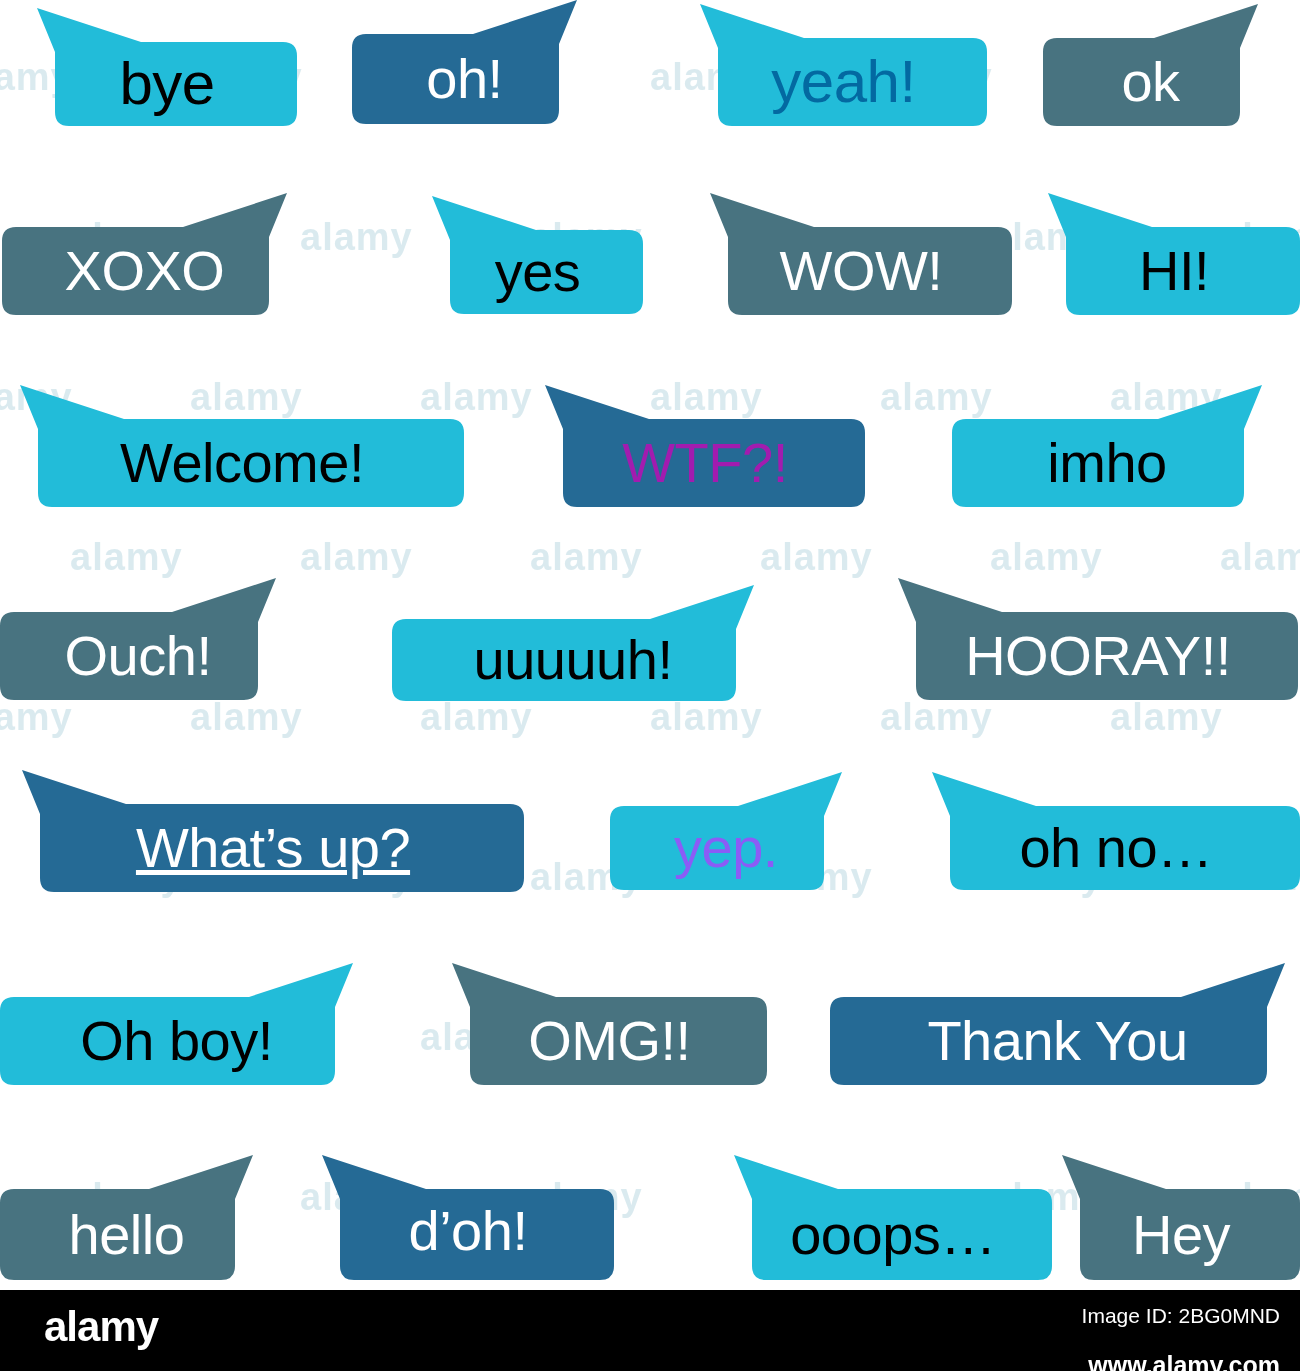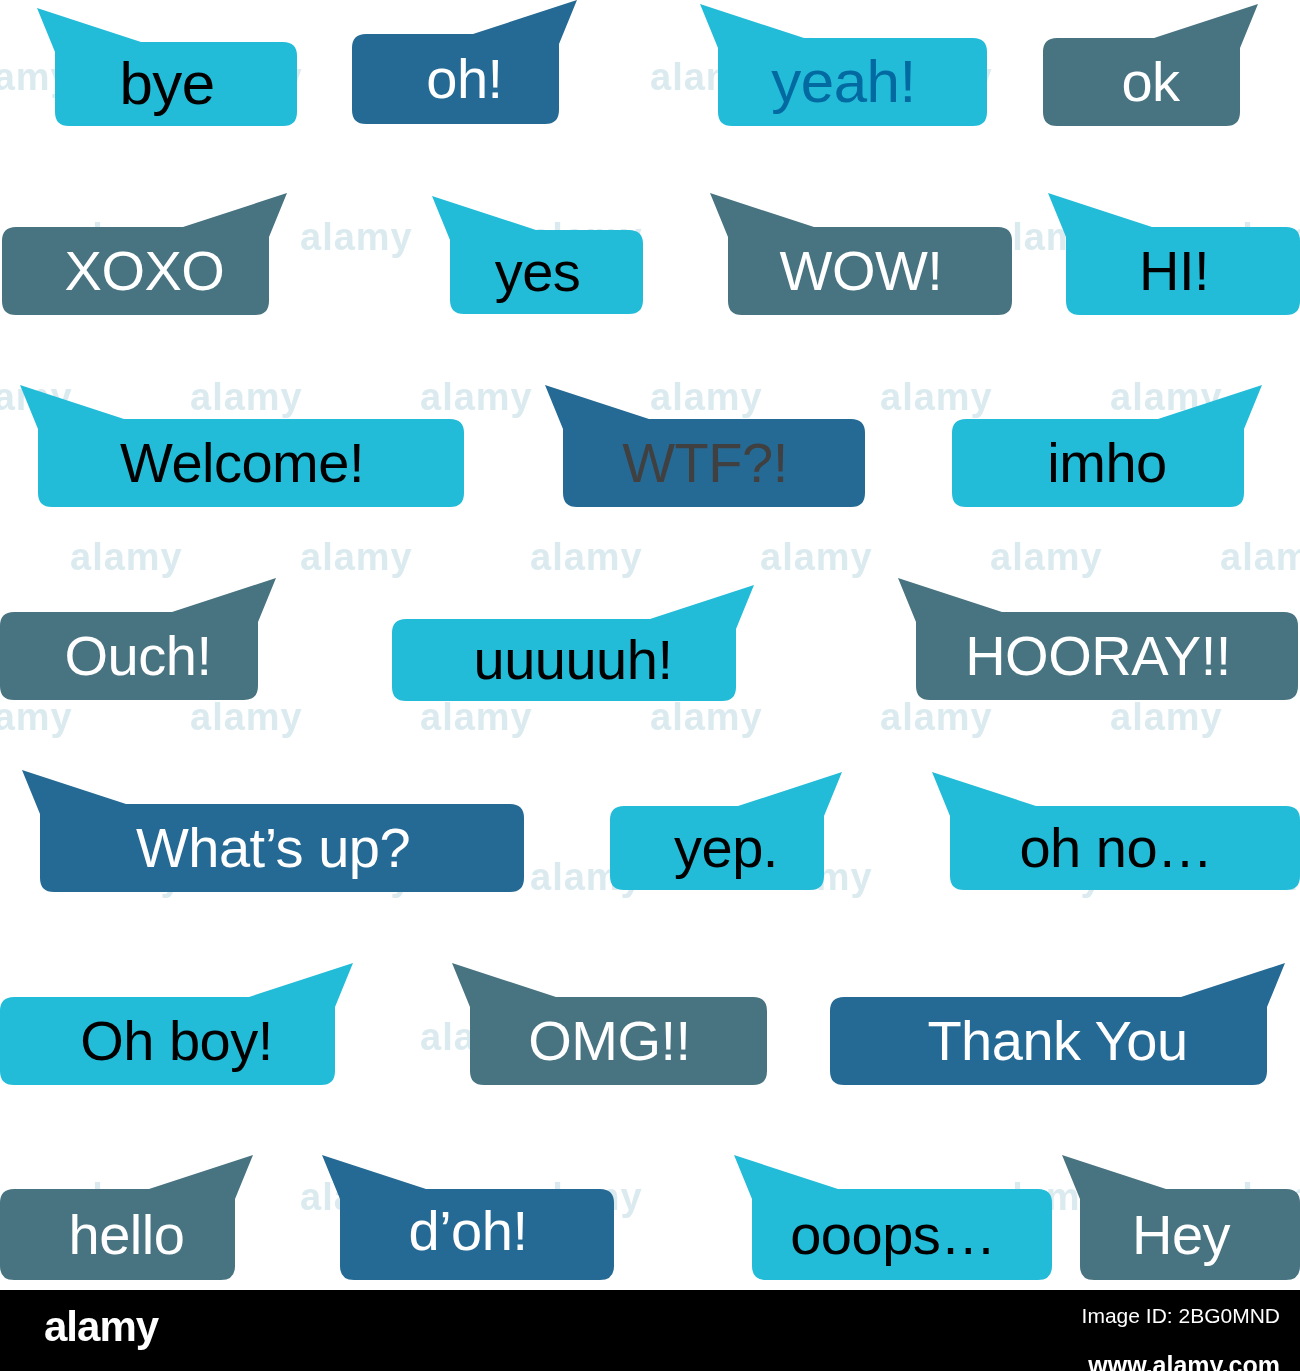--- a/index.html
+++ b/index.html
@@ -208,21 +208,21 @@
     <div class="bubble align-center" style="left: 20px; top: 385px; width: 444px; height: 122px;">
       <svg viewBox="0 0 444 122" preserveAspectRatio="none">
         <path d="M 0 0 L 104 34 L 430 34 Q 444 34 444 48 L 444 108 Q 444 122 430 122 L 32 122 Q 18 122 18 108 L 18 44 Z" fill="#22bcd9"></path>
       </svg>
       <div class="label" style="font-size: 56px; color: rgb(0, 0, 0); height: 88px;">Welcome!</div>
     </div>
     <div class="bubble align-center" style="left: 545px; top: 385px; width: 320px; height: 122px;">
       <svg viewBox="0 0 320 122" preserveAspectRatio="none">
         <path d="M 0 0 L 104 34 L 306 34 Q 320 34 320 48 L 320 108 Q 320 122 306 122 L 32 122 Q 18 122 18 108 L 18 44 Z" fill="#256a95"></path>
       </svg>
-      <div class="label" style="font-size: 56px; color: #404040; height: 88px;">WTF?!</div>
+      <div class="label" style="font-size: 56px; color: #a21caf; height: 88px;">WTF?!</div>
     </div>
     <div class="bubble align-center" style="left: 952px; top: 385px; width: 310px; height: 122px;">
       <svg viewBox="0 0 310 122" preserveAspectRatio="none">
         <path d="M 310 0 L 206 34 L 14 34 Q 0 34 0 48 L 0 108 Q 0 122 14 122 L 278 122 Q 292 122 292 108 L 292 44 Z" fill="#22bcd9"></path>
       </svg>
       <div class="label" style="font-size: 56px; color: rgb(0, 0, 0); height: 88px;">imho</div>
     </div>
     <div class="bubble align-center" style="left: 0px; top: 578px; width: 276px; height: 122px;">
       <svg viewBox="0 0 276 122" preserveAspectRatio="none">
         <path d="M 276 0 L 172 34 L 14 34 Q 0 34 0 48 L 0 108 Q 0 122 14 122 L 244 122 Q 258 122 258 108 L 258 44 Z" fill="#487380"></path>
@@ -238,27 +238,27 @@
     <div class="bubble align-center" style="left: 898px; top: 578px; width: 400px; height: 122px;">
       <svg viewBox="0 0 400 122" preserveAspectRatio="none">
         <path d="M 0 0 L 104 34 L 386 34 Q 400 34 400 48 L 400 108 Q 400 122 386 122 L 32 122 Q 18 122 18 108 L 18 44 Z" fill="#487380"></path>
       </svg>
       <div class="label" style="font-size: 56px; color: rgb(255, 255, 255); height: 88px;">HOORAY!!</div>
     </div>
     <div class="bubble align-center" style="left: 22px; top: 770px; width: 502px; height: 122px;">
       <svg viewBox="0 0 502 122" preserveAspectRatio="none">
         <path d="M 0 0 L 104 34 L 488 34 Q 502 34 502 48 L 502 108 Q 502 122 488 122 L 32 122 Q 18 122 18 108 L 18 44 Z" fill="#256a95"></path>
       </svg>
-      <div class="label" style="font-size: 56px; color: rgb(255, 255, 255); height: 88px;">What’s up?</div>
+      <div class="label" style="font-size: 56px; color: rgb(255, 255, 255); height: 88px; text-decoration: underline;">What’s up?</div>
     </div>
     <div class="bubble align-center" style="left: 610px; top: 772px; width: 232px; height: 118px;">
       <svg viewBox="0 0 232 118" preserveAspectRatio="none">
         <path d="M 232 0 L 128 34 L 14 34 Q 0 34 0 48 L 0 104 Q 0 118 14 118 L 200 118 Q 214 118 214 104 L 214 44 Z" fill="#22bcd9"></path>
       </svg>
-      <div class="label" style="font-size: 56px; color: #000000; height: 84px;">yep.</div>
+      <div class="label" style="font-size: 56px; color: #8b5cf6; height: 84px;">yep.</div>
     </div>
     <div class="bubble align-center" style="left: 932px; top: 772px; width: 368px; height: 118px;">
       <svg viewBox="0 0 368 118" preserveAspectRatio="none">
         <path d="M 0 0 L 104 34 L 354 34 Q 368 34 368 48 L 368 104 Q 368 118 354 118 L 32 118 Q 18 118 18 104 L 18 44 Z" fill="#22bcd9"></path>
       </svg>
       <div class="label" style="font-size: 56px; color: rgb(0, 0, 0); height: 84px;">oh no…</div>
     </div>
     <div class="bubble align-center" style="left: 0px; top: 963px; width: 353px; height: 122px;">
       <svg viewBox="0 0 353 122" preserveAspectRatio="none">
         <path d="M 353 0 L 249 34 L 14 34 Q 0 34 0 48 L 0 108 Q 0 122 14 122 L 321 122 Q 335 122 335 108 L 335 44 Z" fill="#22bcd9"></path>

